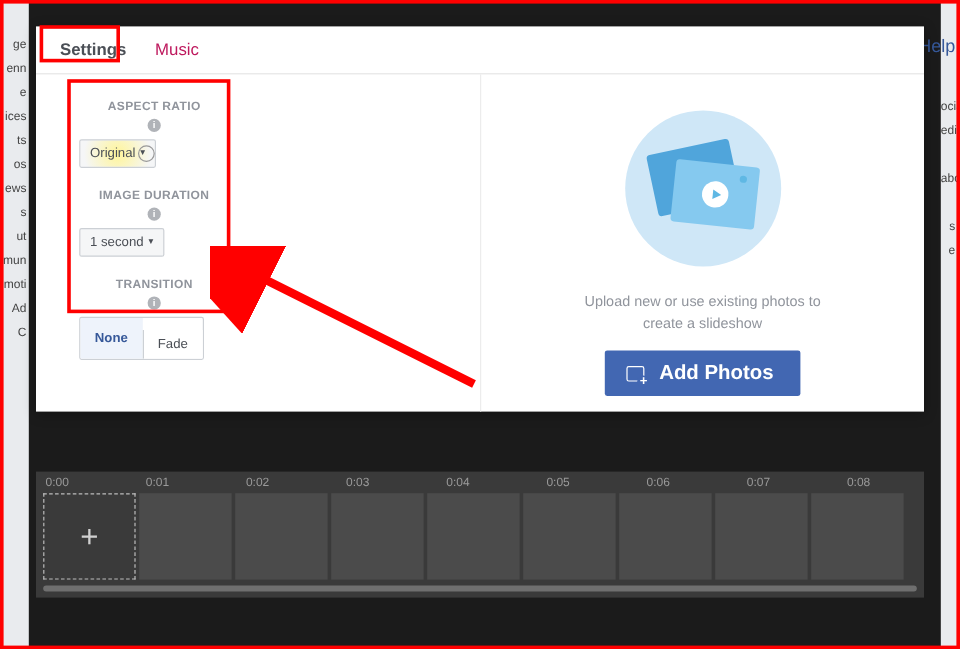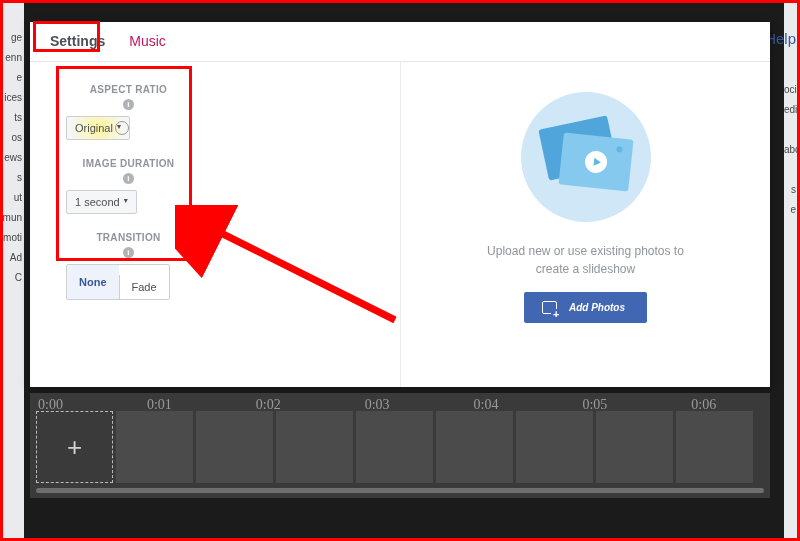--- a/index.html
+++ b/index.html
@@ -37,21 +37,21 @@
     left:0; top:0; right:0; bottom:0;
     border:3px solid #ff0000;
     pointer-events:none;
     z-index:500;
   }
 
   
   .modal {
     position:absolute;
     left:30px; right:30px; top:22px;
-    height:365px;
+    height:321px;
     background:#fff;
     box-shadow: 0 2px 10px rgba(0,0,0,0.3);
     display:flex;
     flex-direction:column;
   }
   .tabs {
     height:40px;
     border-bottom:1px solid #e5e5e5;
     display:flex;
     padding-left:8px;
@@ -208,29 +208,28 @@
     color:#90949c;
     text-align:center;
     line-height:1.5;
     max-width:230px;
   }
   .add-btn{
     margin-top:14px;
     background:#4267b2;
     color:#fff;
     border:none;
-    font-size:10px;
+    font-size:17px;
     font-weight:600;
     padding:9px 22px 9px 18px;
     border-radius:2px;
     cursor:pointer;
     display:inline-flex;
     align-items:center;
     gap:12px;
-    font-style:italic;
   }
   .add-ico{
     width:15px;height:13px;border:1.5px solid #fff;border-radius:2px;position:relative;
   }
   .add-ico::after{
     content:"+";
     position:absolute; right:-5px; bottom:-6px;
     font-size:11px; font-weight:700; color:#fff;
     background:#4267b2; border-radius:50%; width:10px;height:10px;line-height:10px;text-align:center;
   }
@@ -238,25 +237,24 @@
   
   .timeline{
     position:absolute;
     left:30px; right:30px; top:393px;
     height:105px;
     background:#3a3a3a;
   }
   .ruler{
     height:18px;
     display:flex;
-    font-size:14px;
+    font-size:10px;
     color:#9a9a9a;
     padding:4px 0 0 8px;
-    gap:84px;
-    font-family:Liberation Serif, serif;
+    gap:64px;
   }
   .slots{
     display:flex;
     padding:0 6px;
     gap:3px;
   }
   .slot{
     width:77px; height:72px;
     background:#4b4b4b;
   }

